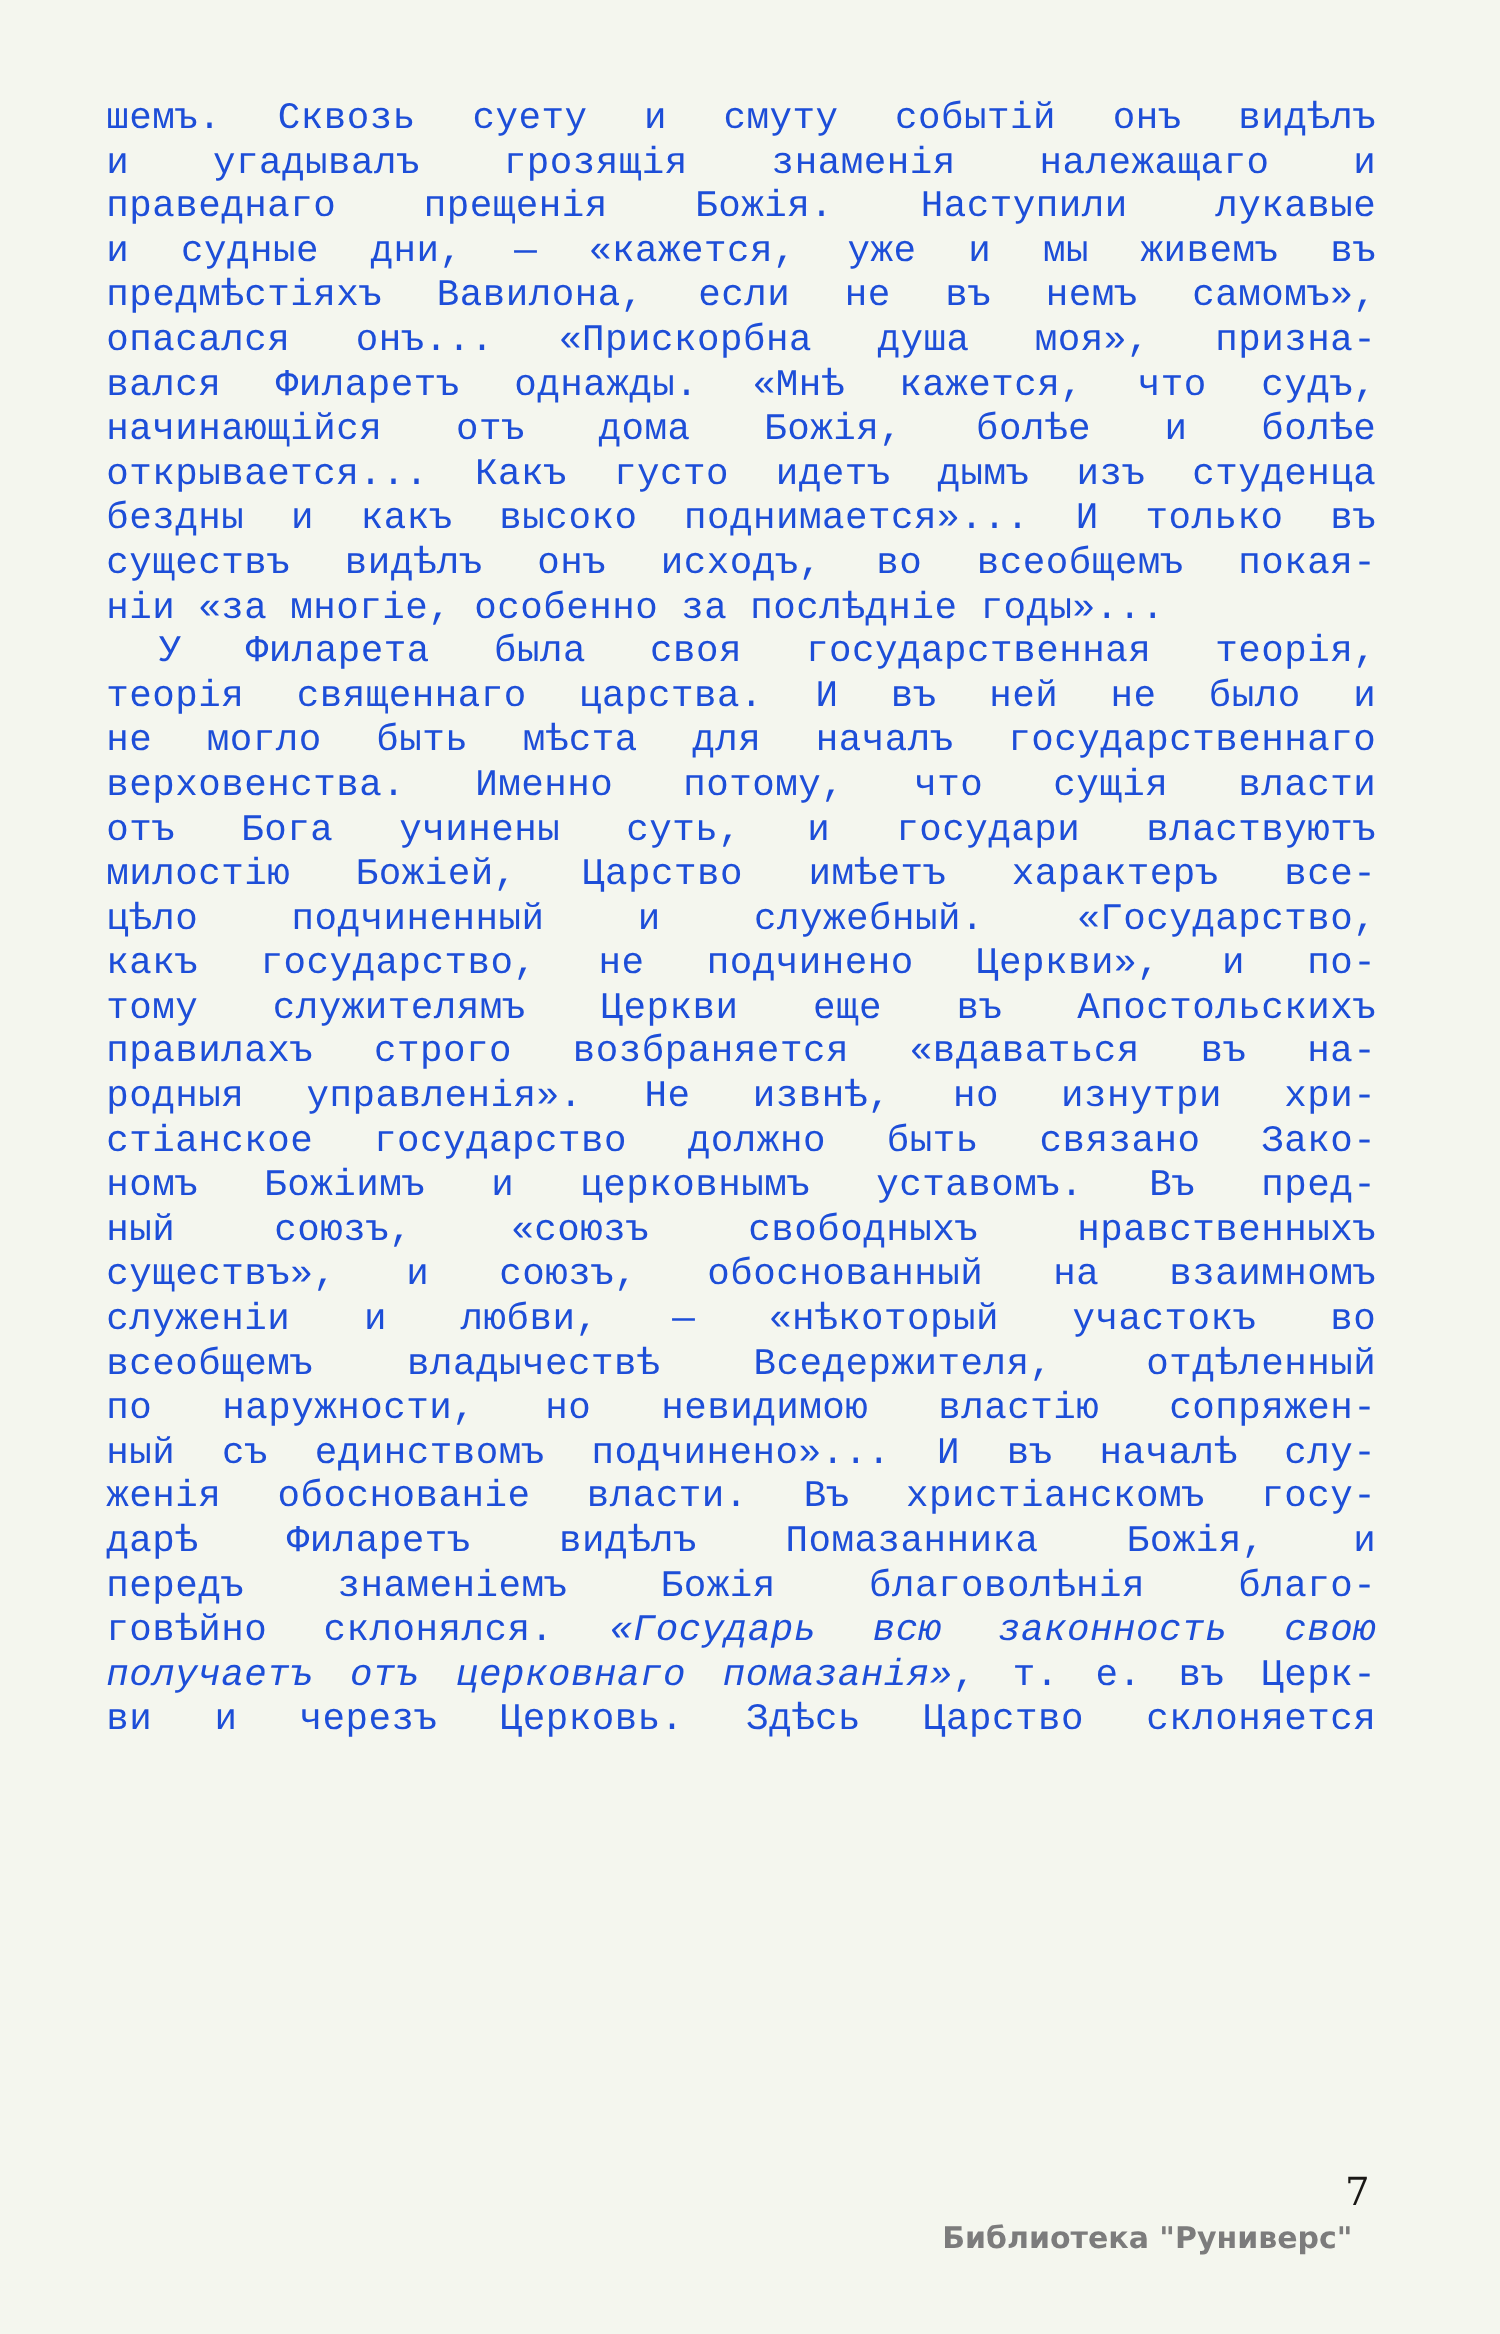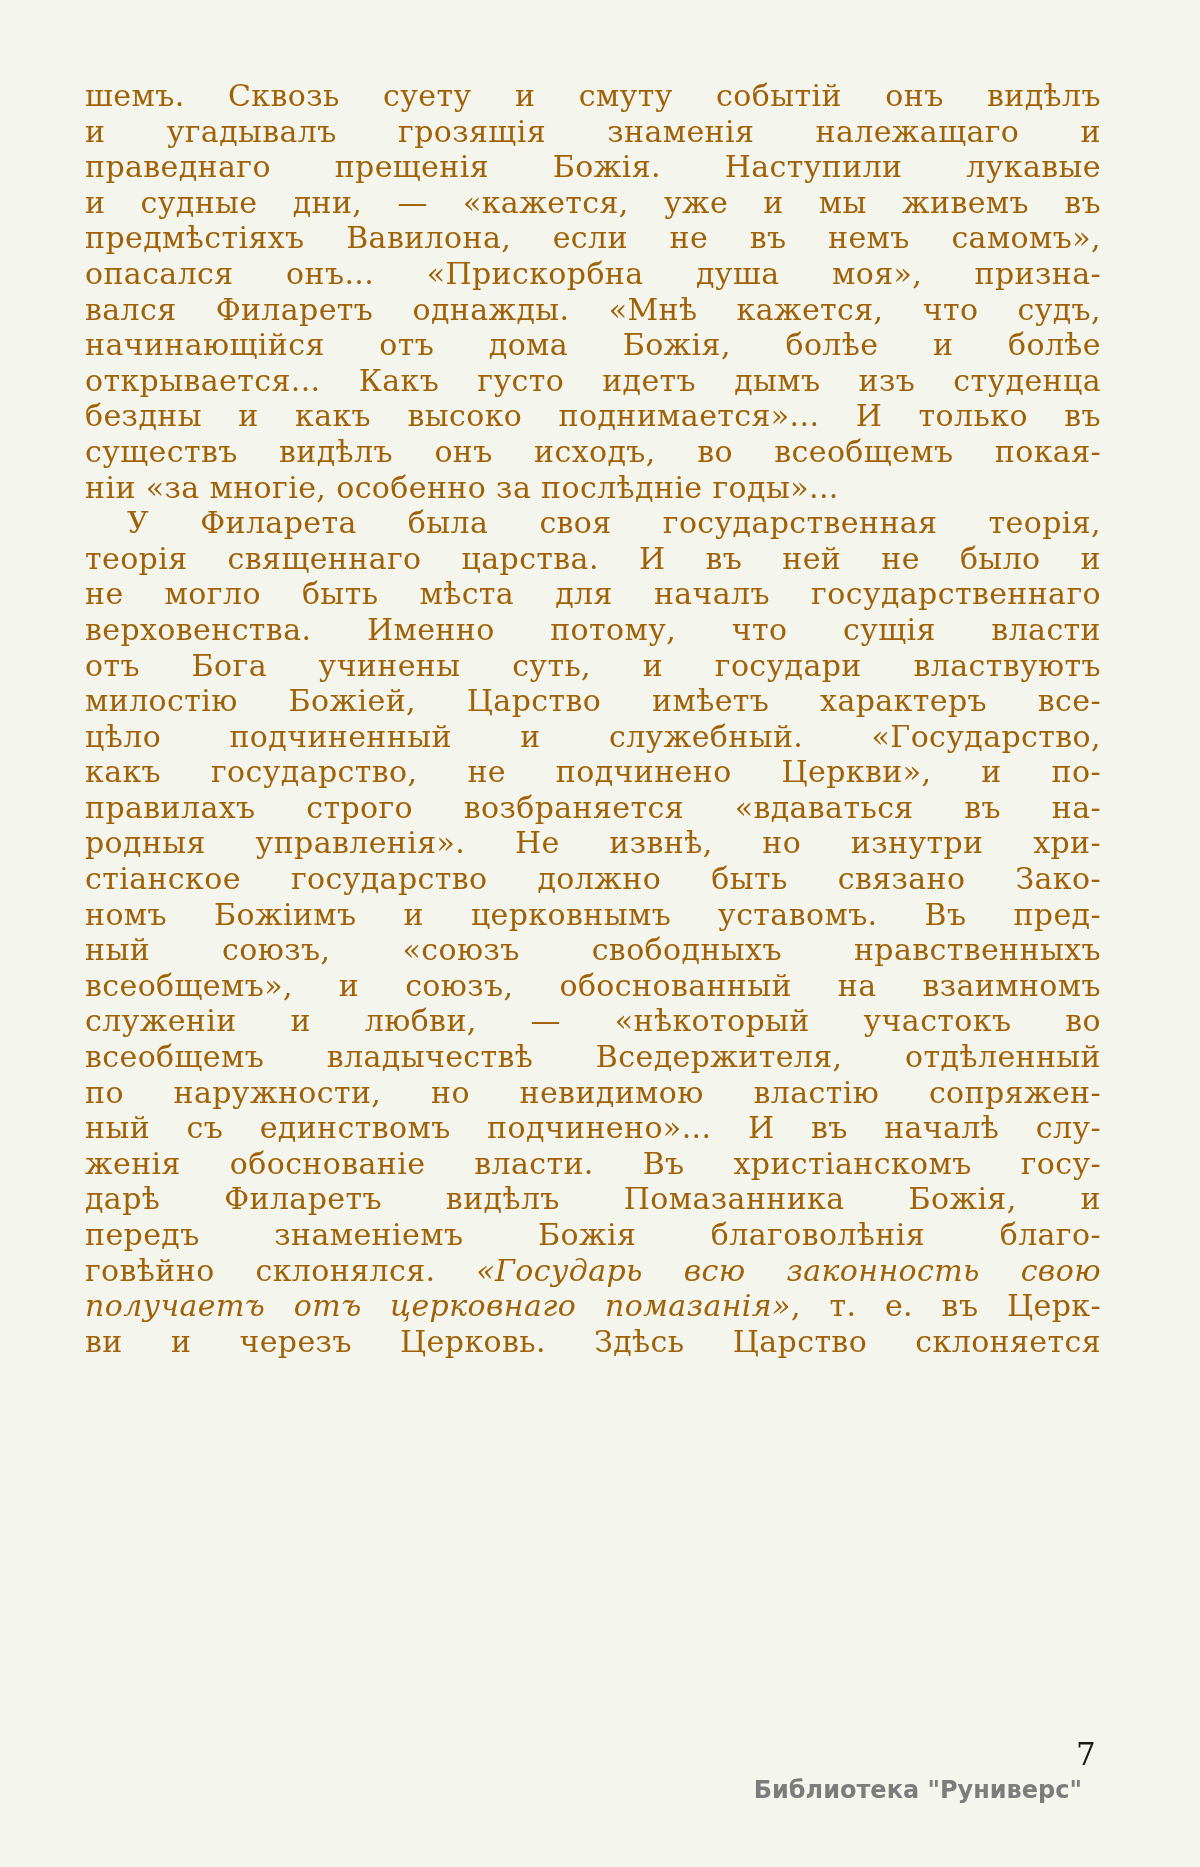--- a/index.html
+++ b/index.html
@@ -21,25 +21,26 @@
   .text-block {
     position: absolute;
     left: 85px;
     top: 78px;
     width: 1016px;
   }
   .line {
     font-size: 30px;
     line-height: 35.6px;
     height: 35.6px;
-    color: #a16207;
+    color: #1d4ed8;
     letter-spacing: 0.4px;
     text-align: justify;
     text-align-last: justify;
     white-space: normal;
+    font-family: Liberation Mono, monospace;
   }
   .line.noj {
     text-align: center;
     text-align-last: left;
   }
   .line.indent {
     text-indent: 42px;
   }
   .line .it {
     font-style: italic;
@@ -79,26 +80,27 @@
       <div class="line"><span>существъ видѣлъ онъ исходъ, во всеобщемъ покая-</span></div>
       <div class="line noj"><span>ніи «за многіе, особенно за послѣдніе годы»...</span></div>
       <div class="line indent"><span>У Филарета была своя государственная теорія,</span></div>
       <div class="line"><span>теорія священнаго царства. И въ ней не было и</span></div>
       <div class="line"><span>не могло быть мѣста для началъ государственнаго</span></div>
       <div class="line"><span>верховенства. Именно потому, что сущія власти</span></div>
       <div class="line"><span>отъ Бога учинены суть, и государи властвуютъ</span></div>
       <div class="line"><span>милостію Божіей, Царство имѣетъ характеръ все-</span></div>
       <div class="line"><span>цѣло подчиненный и служебный. «Государство,</span></div>
       <div class="line"><span>какъ государство, не подчинено Церкви», и по-</span></div>
+      <div class="line"><span>тому служителямъ Церкви еще въ Апостольскихъ</span></div>
       <div class="line"><span>правилахъ строго возбраняется «вдаваться въ на-</span></div>
       <div class="line"><span>родныя управленія». Не извнѣ, но изнутри хри-</span></div>
       <div class="line"><span>стіанское государство должно быть связано Зако-</span></div>
       <div class="line"><span>номъ Божіимъ и церковнымъ уставомъ. Въ пред-</span></div>
       <div class="line"><span>ный союзъ, «союзъ свободныхъ нравственныхъ</span></div>
-      <div class="line"><span>всеобщемъ», и союзъ, обоснованный на взаимномъ</span></div>
+      <div class="line"><span>существъ», и союзъ, обоснованный на взаимномъ</span></div>
       <div class="line"><span>служеніи и любви, — «нѣкоторый участокъ во</span></div>
       <div class="line"><span>всеобщемъ владычествѣ Вседержителя, отдѣленный</span></div>
       <div class="line"><span>по наружности, но невидимою властію сопряжен-</span></div>
       <div class="line"><span>ный съ единствомъ подчинено»... И въ началѣ слу-</span></div>
       <div class="line"><span>женія обоснованіе власти. Въ христіанскомъ госу-</span></div>
       <div class="line"><span>дарѣ Филаретъ видѣлъ Помазанника Божія, и</span></div>
       <div class="line"><span>передъ знаменіемъ Божія благоволѣнія благо-</span></div>
       <div class="line"><span>говѣйно склонялся. </span><span class="it">«Государь всю законность свою</span></div>
       <div class="line"><span class="it">получаетъ отъ церковнаго помазанія»</span><span>, т. е. въ Церк-</span></div>
       <div class="line"><span>ви и черезъ Церковь. Здѣсь Царство склоняется</span></div>

